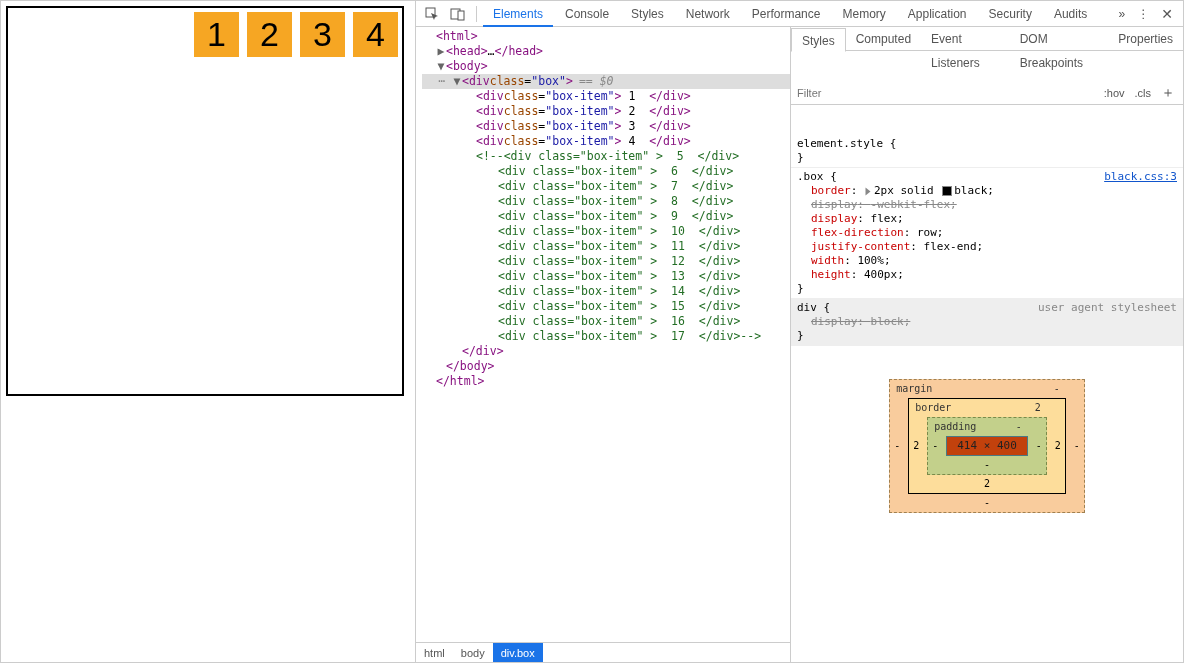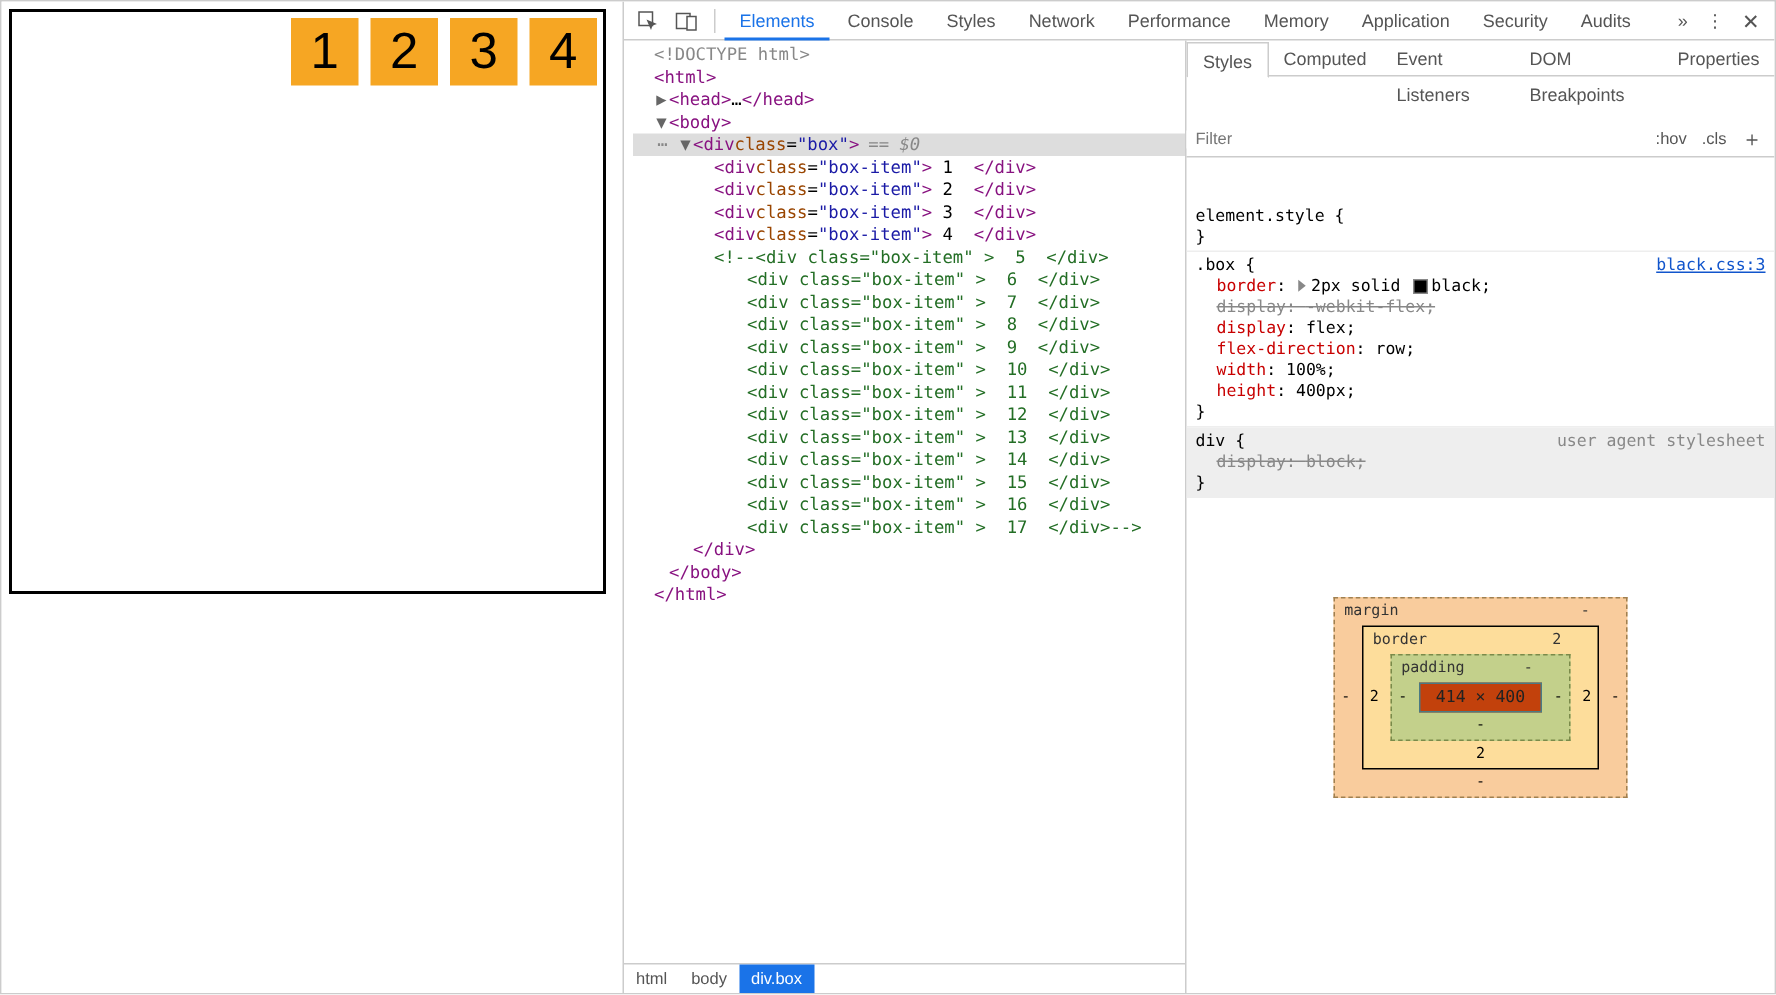--- a/index.html
+++ b/index.html
@@ -50,21 +50,21 @@
   .rule .src.link { color: #1155cc; text-decoration: underline; cursor: pointer; }
   .rule .sel { color: #000; }
   .rule .brace { color: #000; }
   .prop { padding-left: 14px; }
   .prop-name { color: #c80000; }
   .prop-val { color: #000; }
   .strike { text-decoration: line-through; color: #888 !important; }
   .strike .prop-name, .strike .prop-val { color: #888 !important; }
   .colorswatch { display: inline-block; width: 10px; height: 10px; background: #000; border: 1px solid #888; vertical-align: middle; margin: 0 2px; }
   .tri { display: inline-block; width: 0; height: 0; border-left: 4px solid transparent; border-right: 4px solid transparent; border-top: 5px solid #888; vertical-align: middle; transform: rotate(-90deg); margin-right: 2px; }
-  .box-model-wrap { height: 200px; display: flex; align-items: flex-end; justify-content: center; }
+  .box-model-wrap { height: 200px; display: flex; align-items: center; justify-content: center; }
   .bm-margin { background: #f9cc9d; border: 1px dashed #a08050; padding: 18px; position: relative; display: flex; align-items: center; justify-content: center; }
   .bm-border { background: #fddd9b; border: 1px solid #000; padding: 18px; position: relative; display: flex; align-items: center; justify-content: center; }
   .bm-padding { background: #c3d08b; border: 1px dashed #7a8a4a; padding: 18px; position: relative; display: flex; align-items: center; justify-content: center; }
   .bm-content { background: #c2410c; border: 1px solid #4a7a84; padding: 2px 10px; font-size: 11px; color: #222; }
   .bm-label { position: absolute; top: 2px; left: 6px; font-size: 10px; color: #333; }
   .bm-num-top { position: absolute; top: 2px; right: 24px; font-size: 10px; color: #333; }
   .bm-num-left { position: absolute; left: 4px; top: 50%; transform: translateY(-50%); font-size: 10px; }
   .bm-num-right { position: absolute; right: 4px; top: 50%; transform: translateY(-50%); font-size: 10px; }
   .bm-num-bottom { position: absolute; bottom: 2px; left: 50%; transform: translateX(-50%); font-size: 10px; }
   svg { display: block; }
@@ -115,24 +115,20 @@
         <span style="color:#555;font-size:14px">✕</span>
       </div>
     </div>
 
     <div class="dt-body">
 
       <div class="elements-panel">
         <div class="dom-tree">
           <div class="dom-line">
               <span class="pad" style="width:14px"></span>
-              <span class="tok-doctype">&lt;!DOCTYPE html&gt;</span>
-            </div>
-          <div class="dom-line">
-              <span class="pad" style="width:14px"></span>
               <span class="tok-lt">&lt;</span>
               <span class="tok-tag">html</span>
               <span class="tok-gt">&gt;</span>
             </div>
           <div class="dom-line">
               <span class="pad" style="width:14px"></span>
               <span class="toggle">▶</span>
               <span class="tok-lt">&lt;</span>
               <span class="tok-tag">head</span>
               <span class="tok-gt">&gt;</span>
@@ -259,20 +255,21 @@
             <span class="brace">}</span>
           </div>
           <div class="rule">
             <span class="src link">black.css:3</span>
             <span class="sel">.box</span> <span class="brace">{</span>
             <div id="box-props">
                 <div class="prop"><span class="prop-name">border</span>: <span class="prop-val"><span class="tri"></span>2px solid <span class="colorswatch"></span>black</span>;</div>
                 <div class="prop strike"><span class="prop-name">display</span>: <span class="prop-val">-webkit-flex</span>;</div>
                 <div class="prop"><span class="prop-name">display</span>: <span class="prop-val">flex</span>;</div>
                 <div class="prop"><span class="prop-name">flex-direction</span>: <span class="prop-val">row</span>;</div>
+                <div class="prop"><span class="prop-name">justify-content</span>: <span class="prop-val">flex-end</span>;</div>
                 <div class="prop"><span class="prop-name">width</span>: <span class="prop-val">100%</span>;</div>
                 <div class="prop"><span class="prop-name">height</span>: <span class="prop-val">400px</span>;</div>
               </div>
             <span class="brace">}</span>
           </div>
           <div class="rule ua">
             <span class="src">user agent stylesheet</span>
             <span class="sel">div</span> <span class="brace">{</span>
             <div id="div-ua-props">
                 <div class="prop strike"><span class="prop-name">display</span>: <span class="prop-val">block</span>;</div>

